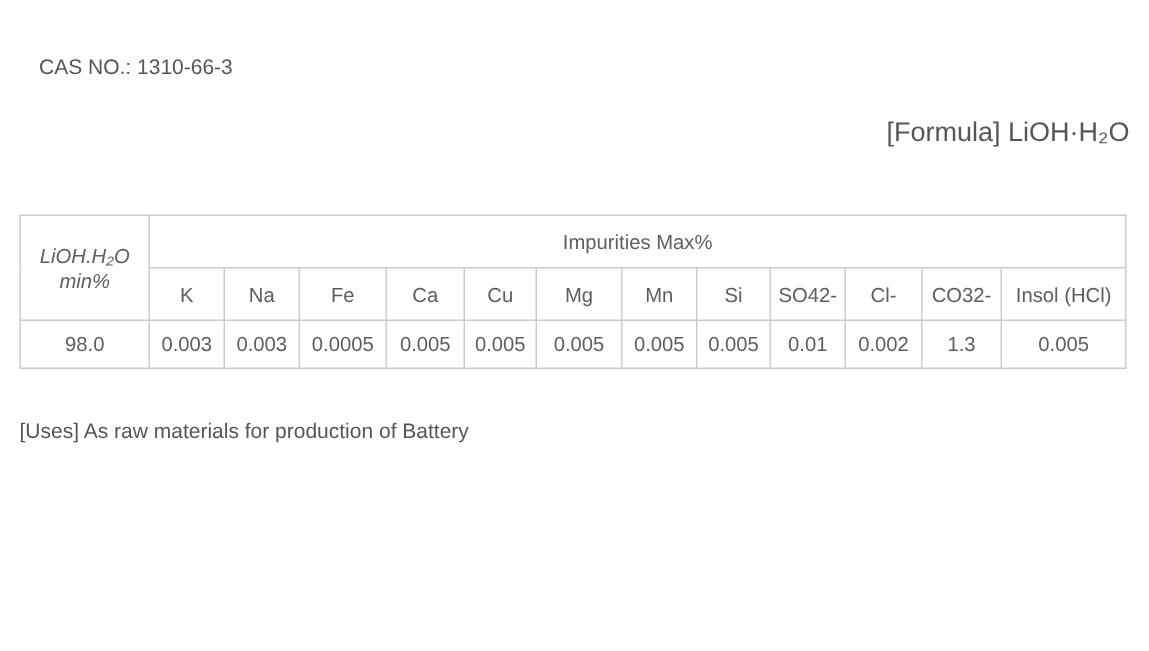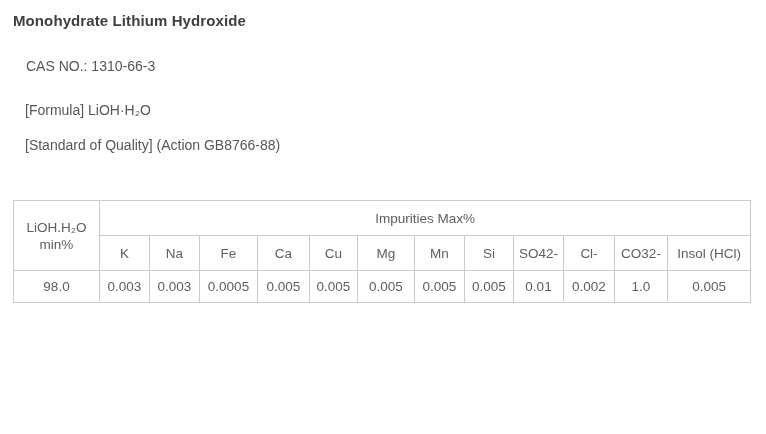--- a/index.html
+++ b/index.html
@@ -23,23 +23,24 @@
   }
 
   .cas {
     margin: 24px 0 0 13px;
     font-size: 14px;
     line-height: 20px;
   }
 
   .info { margin-top: 23px; }
   .info p {
-    margin: 12px;
-    font-size: 14px;
+    margin: 0;
+    font-size: 18px;
     line-height: 23px;
+    text-align: right;
   }
   .info p.formula { margin-bottom: 4px; }
 
   table.spec {
     margin-top: 43px;
     border-collapse: collapse;
     table-layout: fixed;
     width: 737px;
     font-size: 13.5px;
     color: #5e5e5e;
@@ -47,43 +48,41 @@
   table.spec td {
     border: 1px solid #cbcbcb;
     text-align: center;
     vertical-align: middle;
     padding: 0 2px;
     overflow: hidden;
     white-space: nowrap;
   }
   tr.hdr-row td { height: 35px; }
   tr.data-row td { height: 32px; }
-  td.row-header-cell div { line-height: 17px; }
+  td.row-header-cell div { line-height: 17px; font-style: italic; }
 
   .footer { margin-top: 30px; }
   .footer p {
     margin: 0;
     font-size: 14px;
     line-height: 23px;
   }
 </style>
 </head>
 <body>
 
 <div class="page">
 
   <div class="title">
-    <div>Monohydrate Lithium Hydroxide</div>
   </div>
 
   <p class="cas">CAS NO.: 1310-66-3</p>
 
   <div class="info">
     <p class="formula">[Formula] LiOH·H₂O</p>
-    <p>[Standard of Quality] (Action GB8766-88)</p>
   </div>
 
   <table class="spec">
     <colgroup>
       <col style="width:86px">
         <col style="width:50px">
         <col style="width:50px">
       <col style="width:58px">
         <col style="width:52px">
         <col style="width:48px">
@@ -122,22 +121,23 @@
         <td>0.003</td>
         <td>0.003</td>
         <td>0.0005</td>
         <td>0.005</td>
         <td>0.005</td>
         <td>0.005</td>
         <td>0.005</td>
         <td>0.005</td>
         <td>0.01</td>
         <td>0.002</td>
-        <td>1.0</td>
+        <td>1.3</td>
         <td>0.005</td>
       </tr>
     </tbody>
   </table>
 
   <div class="footer">
+    <p>[Uses] As raw materials for production of Battery</p>
   </div>
 
 </div>
 
 </body></html>

